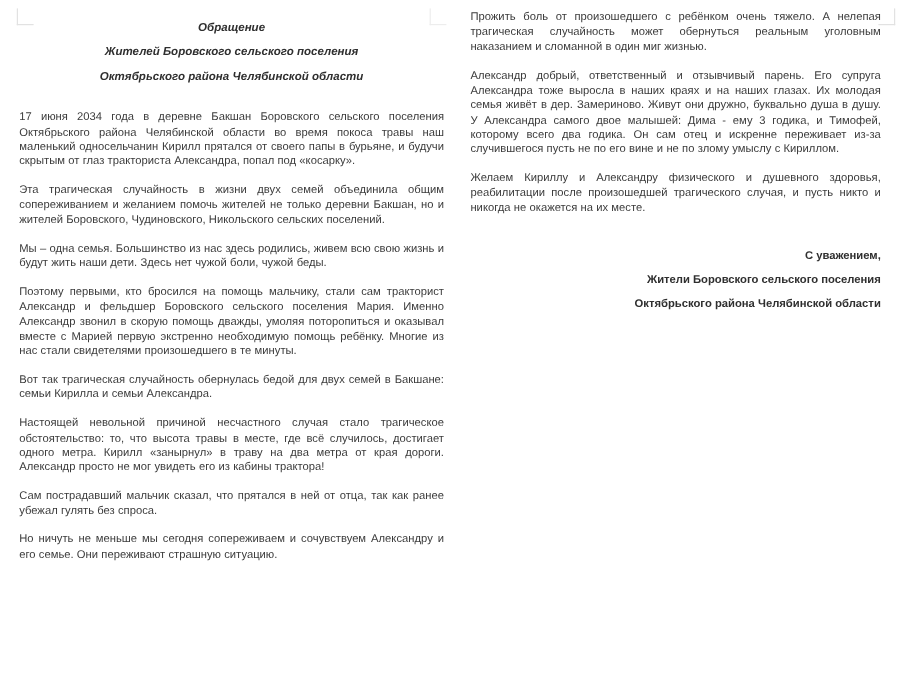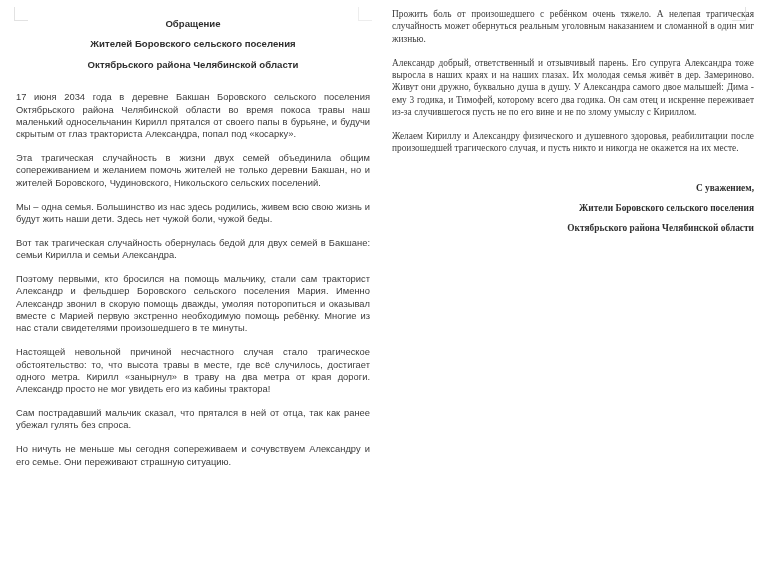--- a/index.html
+++ b/index.html
@@ -41,35 +41,35 @@
 
   .col {
     box-sizing: border-box;
   }
   .col-left {
     width: 386px;
     padding: 14px 16px 0 16px;
   }
   .col-right {
     width: 374px;
-    padding: 8px 6px 0 6px;
-    font-family: Liberation Serif, serif;
+    padding: 8px 26px 0 6px;
   }
 
   
   .doc-title-block {
     text-align: center;
     margin: 0 0 16px 0;
   }
   .doc-title-line {
     font-weight: bold;
     font-size: 9.6px;
     line-height: 20.4px;
     color: #2f2f2f;
     letter-spacing: 0.02px;
+    font-style: italic;
   }
 
   
   p.para {
     margin: 0 0 11.5px 0;
     font-size: 9.35px;
     line-height: 12.35px;
     text-align: justify;
     text-justify: inter-word;
     color: #3b3b3b;
@@ -105,22 +105,22 @@
 
       <div class="doc-title-block">
         <div class="doc-title-line">Обращение</div>
         <div class="doc-title-line">Жителей Боровского сельского поселения</div>
         <div class="doc-title-line">Октябрьского района Челябинской области</div>
       </div>
 
       <p class="para">17 июня 2034 года в деревне Бакшан Боровского сельского поселения Октябрьского района Челябинской области во время покоса травы наш маленький односельчанин Кирилл прятался от своего папы в бурьяне, и будучи скрытым от глаз тракториста Александра, попал под «косарку».</p>
       <p class="para">Эта трагическая случайность в жизни двух семей объединила общим сопереживанием и желанием помочь жителей не только деревни Бакшан, но и жителей Боровского, Чудиновского, Никольского сельских поселений.</p>
       <p class="para">Мы – одна семья. Большинство из нас здесь родились, живем всю свою жизнь и будут жить наши дети. Здесь нет чужой боли, чужой беды.</p>
+      <p class="para">Поэтому первыми, кто бросился на помощь мальчику, стали сам тракторист Александр и фельдшер Боровского сельского поселения Мария. Именно Александр звонил в скорую помощь дважды, умоляя поторопиться и оказывал вместе с Марией первую экстренно необходимую помощь ребёнку. Многие из нас стали свидетелями произошедшего в те минуты.</p>
       <p class="para">Вот так трагическая случайность обернулась бедой для двух семей в Бакшане: семьи Кирилла и семьи Александра.</p>
-      <p class="para">Поэтому первыми, кто бросился на помощь мальчику, стали сам тракторист Александр и фельдшер Боровского сельского поселения Мария. Именно Александр звонил в скорую помощь дважды, умоляя поторопиться и оказывал вместе с Марией первую экстренно необходимую помощь ребёнку. Многие из нас стали свидетелями произошедшего в те минуты.</p>
       <p class="para">Настоящей невольной причиной несчастного случая стало трагическое обстоятельство: то, что высота травы в месте, где всё случилось, достигает одного метра. Кирилл «занырнул» в траву на два метра от края дороги. Александр просто не мог увидеть его из кабины трактора!</p>
       <p class="para">Сам пострадавший мальчик сказал, что прятался в ней от отца, так как ранее убежал гулять без спроса.</p>
       <p class="para">Но ничуть не меньше мы сегодня сопереживаем и сочувствуем Александру и его семье. Они переживают страшную ситуацию.</p>
 
     </div>
 
     <div class="col col-right">
 
       <p class="para">Прожить боль от произошедшего с ребёнком очень тяжело. А нелепая трагическая случайность может обернуться реальным уголовным наказанием и сломанной в один миг жизнью.</p>
       <p class="para">Александр добрый, ответственный и отзывчивый парень. Его супруга Александра тоже выросла в наших краях и на наших глазах. Их молодая семья живёт в дер. Замериново. Живут они дружно, буквально душа в душу. У Александра самого двое малышей: Дима - ему 3 годика, и Тимофей, которому всего два годика. Он сам отец и искренне переживает из-за случившегося пусть не по его вине и не по злому умыслу с Кириллом.</p>

